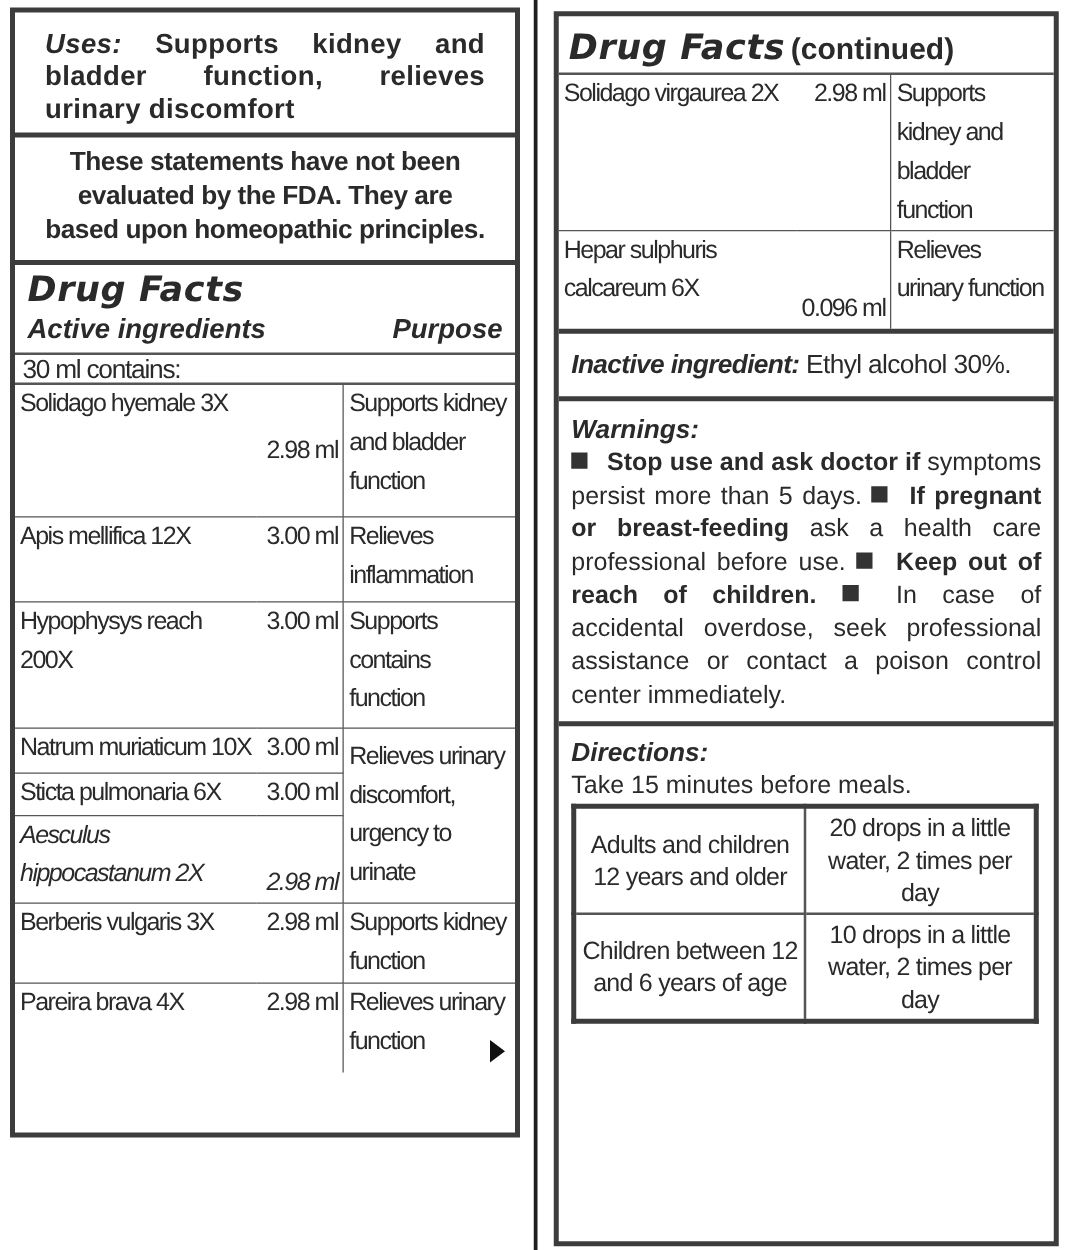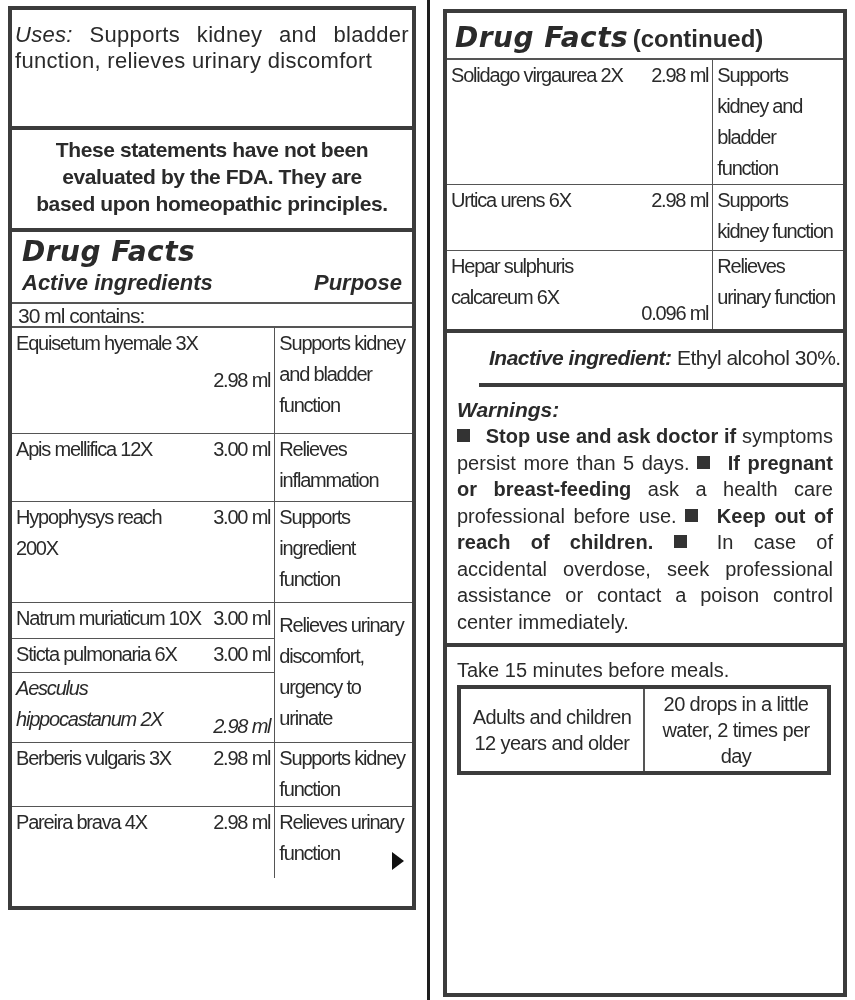--- a/index.html
+++ b/index.html
@@ -6,21 +6,21 @@
   html, body { width: 855px; height: 1000px; background: #ffffff; overflow: hidden; }
   body { position: relative; color: #2a2a2a; font-family: "Liberation Sans", sans-serif; }
   .divider { position: absolute; left: 427px; top: 0; width: 3px; height: 1000px; background: #1e1e1e; }
 
   .panel { position: absolute; border: 4px solid #3c3c3c; background: #fff; }
   .box { border-bottom: 4px solid #3c3c3c; }
   .box:last-child { border-bottom: none; }
 
   
   #left { left: 8px; top: 6px; width: 408px; height: 904px; }
-  .uses { height: 120px; padding: 12px 3px; font-size: 22px; font-weight: normal; line-height: 26px; text-align: justify; letter-spacing: 0.3px; }
+  .uses { height: 100px; padding: 12px 24px; font-size: 22px; font-weight: bold; line-height: 26px; text-align: justify; letter-spacing: 0.3px; }
   .uses .lbl { font-style: italic; }
   .fda { height: 102px; padding: 6px 19px; text-align: center; font-size: 21px; font-weight: bold; line-height: 27px; letter-spacing: -0.4px; }
   .df-head { padding: 4px 10px 4px 10px; border-bottom: 2px solid #555; }
   .df-title { font-family: "DejaVu Sans", sans-serif; font-weight: bold; font-style: italic; font-size: 28px; line-height: 32px; letter-spacing: 0.5px; }
   .df-sub { display: flex; justify-content: space-between; font-size: 22px; font-weight: bold; font-style: italic; line-height: 30px; }
   .contains { font-family: "Liberation Sans Narrow", "Liberation Sans", sans-serif; font-size: 21px; padding: 0 6px; border-bottom: 2px solid #555; height: 24px; transform-origin: left; letter-spacing: -1px; }
 
   table.ing { width: 100%; border-collapse: collapse; }
   table.ing td { border: 1px solid #555; vertical-align: top; font-size: 20px; line-height: 31px; letter-spacing: -1.2px; padding: 0 4px; }
   table.ing td.name { border-right: none; width: 190px; }
@@ -32,21 +32,21 @@
   table.ing td:first-child { border-left: none; }
   table.ing td:last-child { border-right: none; }
   table.ing tr:last-child td { border-bottom: none; }
   .arrow { position: absolute; right: 8px; bottom: 8px; width: 0; height: 0; border-top: 9px solid transparent; border-bottom: 9px solid transparent; border-left: 12px solid #111; }
 
   
   #right { left: 443px; top: 9px; width: 404px; height: 988px; }
   .df2-title { padding: 8px 8px 4px; border-bottom: 2px solid #555; white-space: nowrap; }
   .df2-title .big { font-family: "DejaVu Sans", sans-serif; font-weight: bold; font-style: italic; font-size: 28px; letter-spacing: 0.5px; }
   .df2-title .cont { font-size: 24px; font-weight: bold; }
-  .inactive { padding: 10px 10px; font-size: 21px; line-height: 30px; white-space: nowrap; letter-spacing: -0.5px; margin-left: 32px; }
+  .inactive { padding: 10px 10px; font-size: 21px; line-height: 30px; white-space: nowrap; letter-spacing: -0.5px; }
   .inactive b { font-style: italic; }
   .warnings { padding: 10px 10px 8px; font-size: 20px; line-height: 26.5px; text-align: justify; }
   .warnings .h { font-weight: bold; font-style: italic; font-size: 21px; }
   .bullet { display: inline-block; width: 13px; height: 13px; background: #333; margin-right: 10px; vertical-align: 1px; }
   .directions { padding: 10px 10px; }
   .directions .h { font-weight: bold; font-style: italic; font-size: 21px; line-height: 24px; }
   .directions .t { font-size: 20px; line-height: 26px; }
   table.dir { margin-top: 2px; width: 374px; border-collapse: collapse; border: 4px solid #3c3c3c; }
   table.dir td { border: 2px solid #555; text-align: center; vertical-align: middle; font-size: 20px; line-height: 26px; width: 50%; padding: 2px 2px; letter-spacing: -0.6px; }
 </style>
@@ -66,33 +66,33 @@
       <div class="df-title">Drug Facts</div>
       <div class="df-sub">
         <span>Active ingredients</span>
         <span>Purpose</span>
       </div>
     </div>
     <div class="contains">30 ml contains:</div>
     <table class="ing">
       <tbody>
           <tr style="height:105px;">
-        <td class="name">Equisetum hyemale 3X</td>
+        <td class="name">Solidago hyemale 3X</td>
         <td class="amt mid">2.98 ml</td>
         <td class="purp">Supports kidney and bladder function</td>
       </tr>
       <tr style="height:68px;">
         <td class="name">Apis mellifica 12X</td>
         <td class="amt top">3.00 ml</td>
         <td class="purp">Relieves inflammation</td>
       </tr>
       <tr style="height:101px;">
         <td class="name">Hypophysys reach 200X</td>
         <td class="amt top">3.00 ml</td>
-        <td class="purp">Supports ingredient function</td>
+        <td class="purp">Supports contains function</td>
       </tr>
       <tr style="height:36px;">
         <td class="name" style="white-space:nowrap;">Natrum muriaticum 10X</td>
         <td class="amt top">3.00 ml</td>
         <td class="purp mid" rowspan="3">Relieves urinary discomfort, urgency to urinate</td>
       </tr>
       <tr style="height:34px;">
         <td class="name">Sticta pulmonaria 6X</td>
         <td class="amt top">3.00 ml</td>
       </tr>
@@ -124,25 +124,20 @@
       <span class="big">Drug Facts</span>
       <span class="cont">(continued)</span>
     </div>
     <table class="ing">
       <tbody>
           <tr style="height:98px;margin-left:28px;">
         <td class="name" style="white-space:nowrap;">Solidago virgaurea 2X</td>
         <td class="amt top">2.98 ml</td>
         <td class="purp" style="width:130px;">Supports kidney and bladder function</td>
       </tr>
-      <tr style="height:66px;">
-        <td class="name">Urtica urens 6X</td>
-        <td class="amt top">2.98 ml</td>
-        <td class="purp">Supports kidney function</td>
-      </tr>
       <tr style="height:78px;">
         <td class="name">Hepar sulphuris calcareum 6X</td>
         <td class="amt">0.096 ml</td>
         <td class="purp">Relieves urinary function</td>
       </tr>
     </tbody>
       </table>
   </div>
 
   <div class="box inactive">
@@ -160,23 +155,28 @@
       <b>If pregnant or breast-feeding</b>
       <span>ask a health care professional before use.</span>
       <span class="bullet"></span>
       <b>Keep out of reach of children.</b>
       <span class="bullet"></span>
       <span>In case of accidental overdose, seek professional assistance or contact a poison control center immediately.</span>
     </div>
   </div>
 
   <div class="box directions">
+    <div class="h">Directions:</div>
     <div class="t">Take 15 minutes before meals.</div>
     <table class="dir">
       <tbody>
           <tr style="height:86px;">
         <td>Adults and children 12 years and older</td>
         <td>20 drops in a little water, 2 times per day</td>
       </tr>
+      <tr style="height:86px;">
+        <td>Children between 12 and 6 years of age</td>
+        <td>10 drops in a little water, 2 times per day</td>
+      </tr>
     </tbody>
       </table>
   </div>
 </div>
 
 </body></html>

